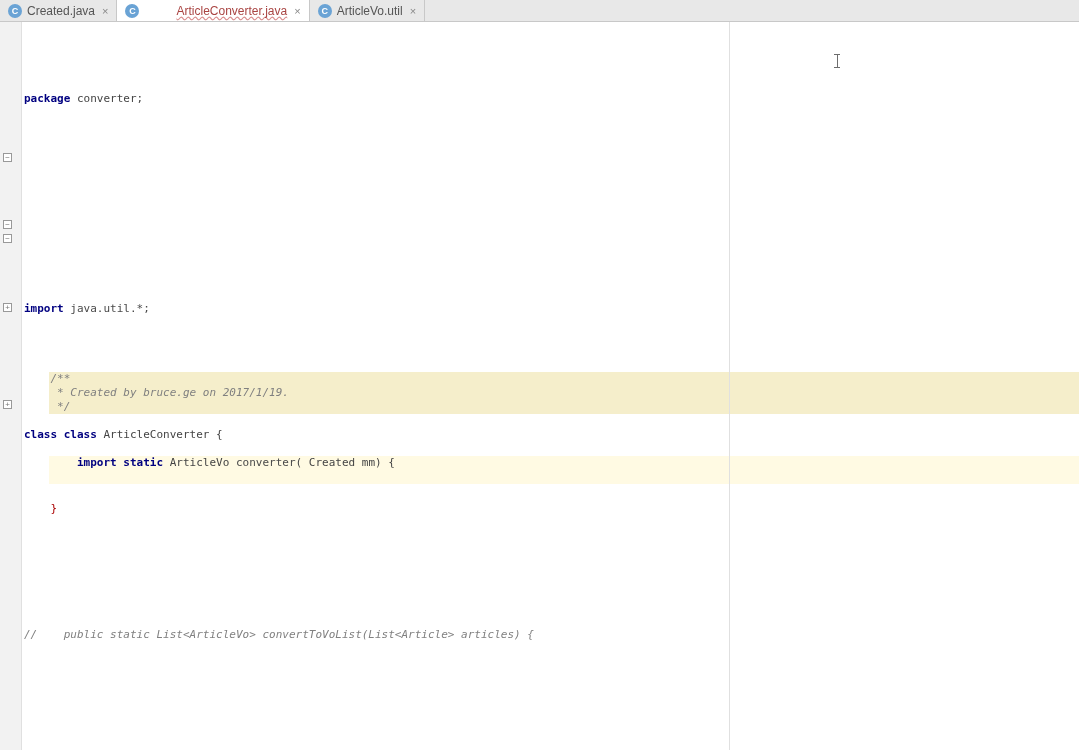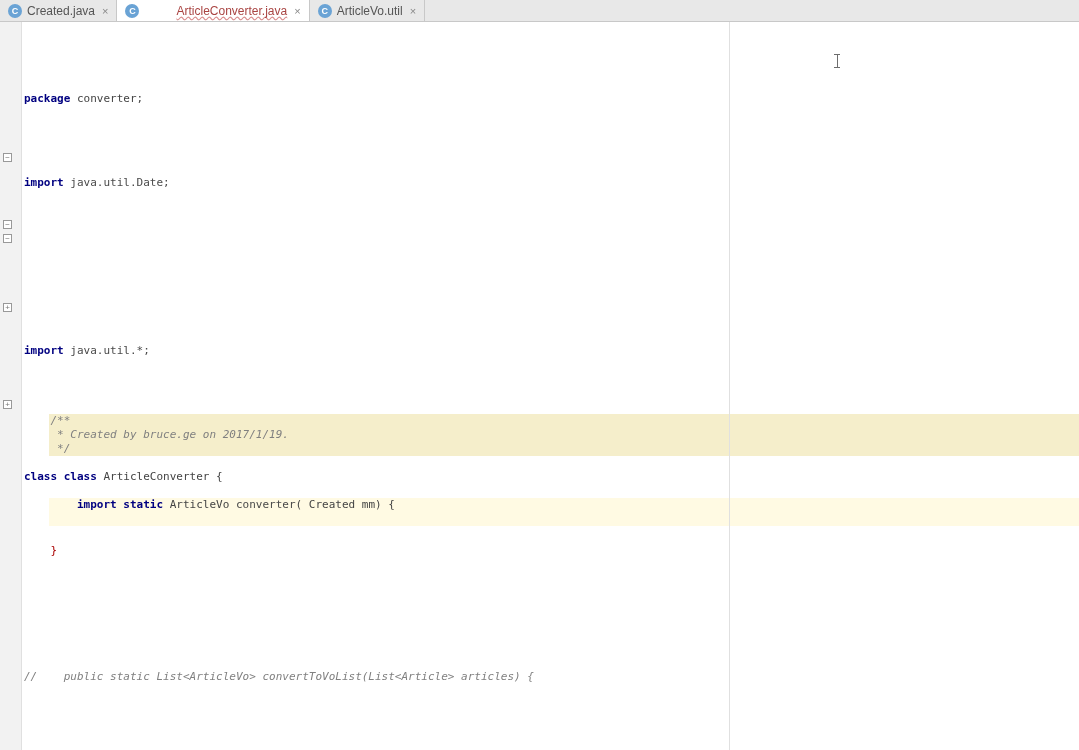--- a/index.html
+++ b/index.html
@@ -137,21 +137,20 @@
       <div class="gutter-mark" style="top: 212px;">−</div>
       <div class="gutter-mark" style="top: 281px;">+</div>
       <div class="gutter-mark" style="top: 378px;">+</div>
     </div>
   <div class="code">
     <div class="right-margin"></div>
     <div class="caret-mark"></div>
 
     <div class="line"><span class="kw">package </span><span>converter;</span></div>
     <div class="line"></div>
-    <div class="line"><span class="kw">import </span><span class="ident">java.util.Date;</span></div>
     <div class="line"></div>
     <div class="line"></div>
     <div class="line"></div>
     <div class="line"><span class="kw">import </span><span class="ident">java.util.*;</span></div>
     <div class="line"></div>
     <div class="line docbg comment">/**</div>
     <div class="line docbg comment"> * Created by bruce.ge on 2017/1/19.</div>
     <div class="line docbg comment"> */</div>
     <div class="line"><span class="kw">class class </span><span>ArticleConverter {</span></div>
     <div class="line hl-line"><span class="kw">    import static </span><span>ArticleVo </span><span class="ident">converter</span><span>( Created mm) {</span></div>

